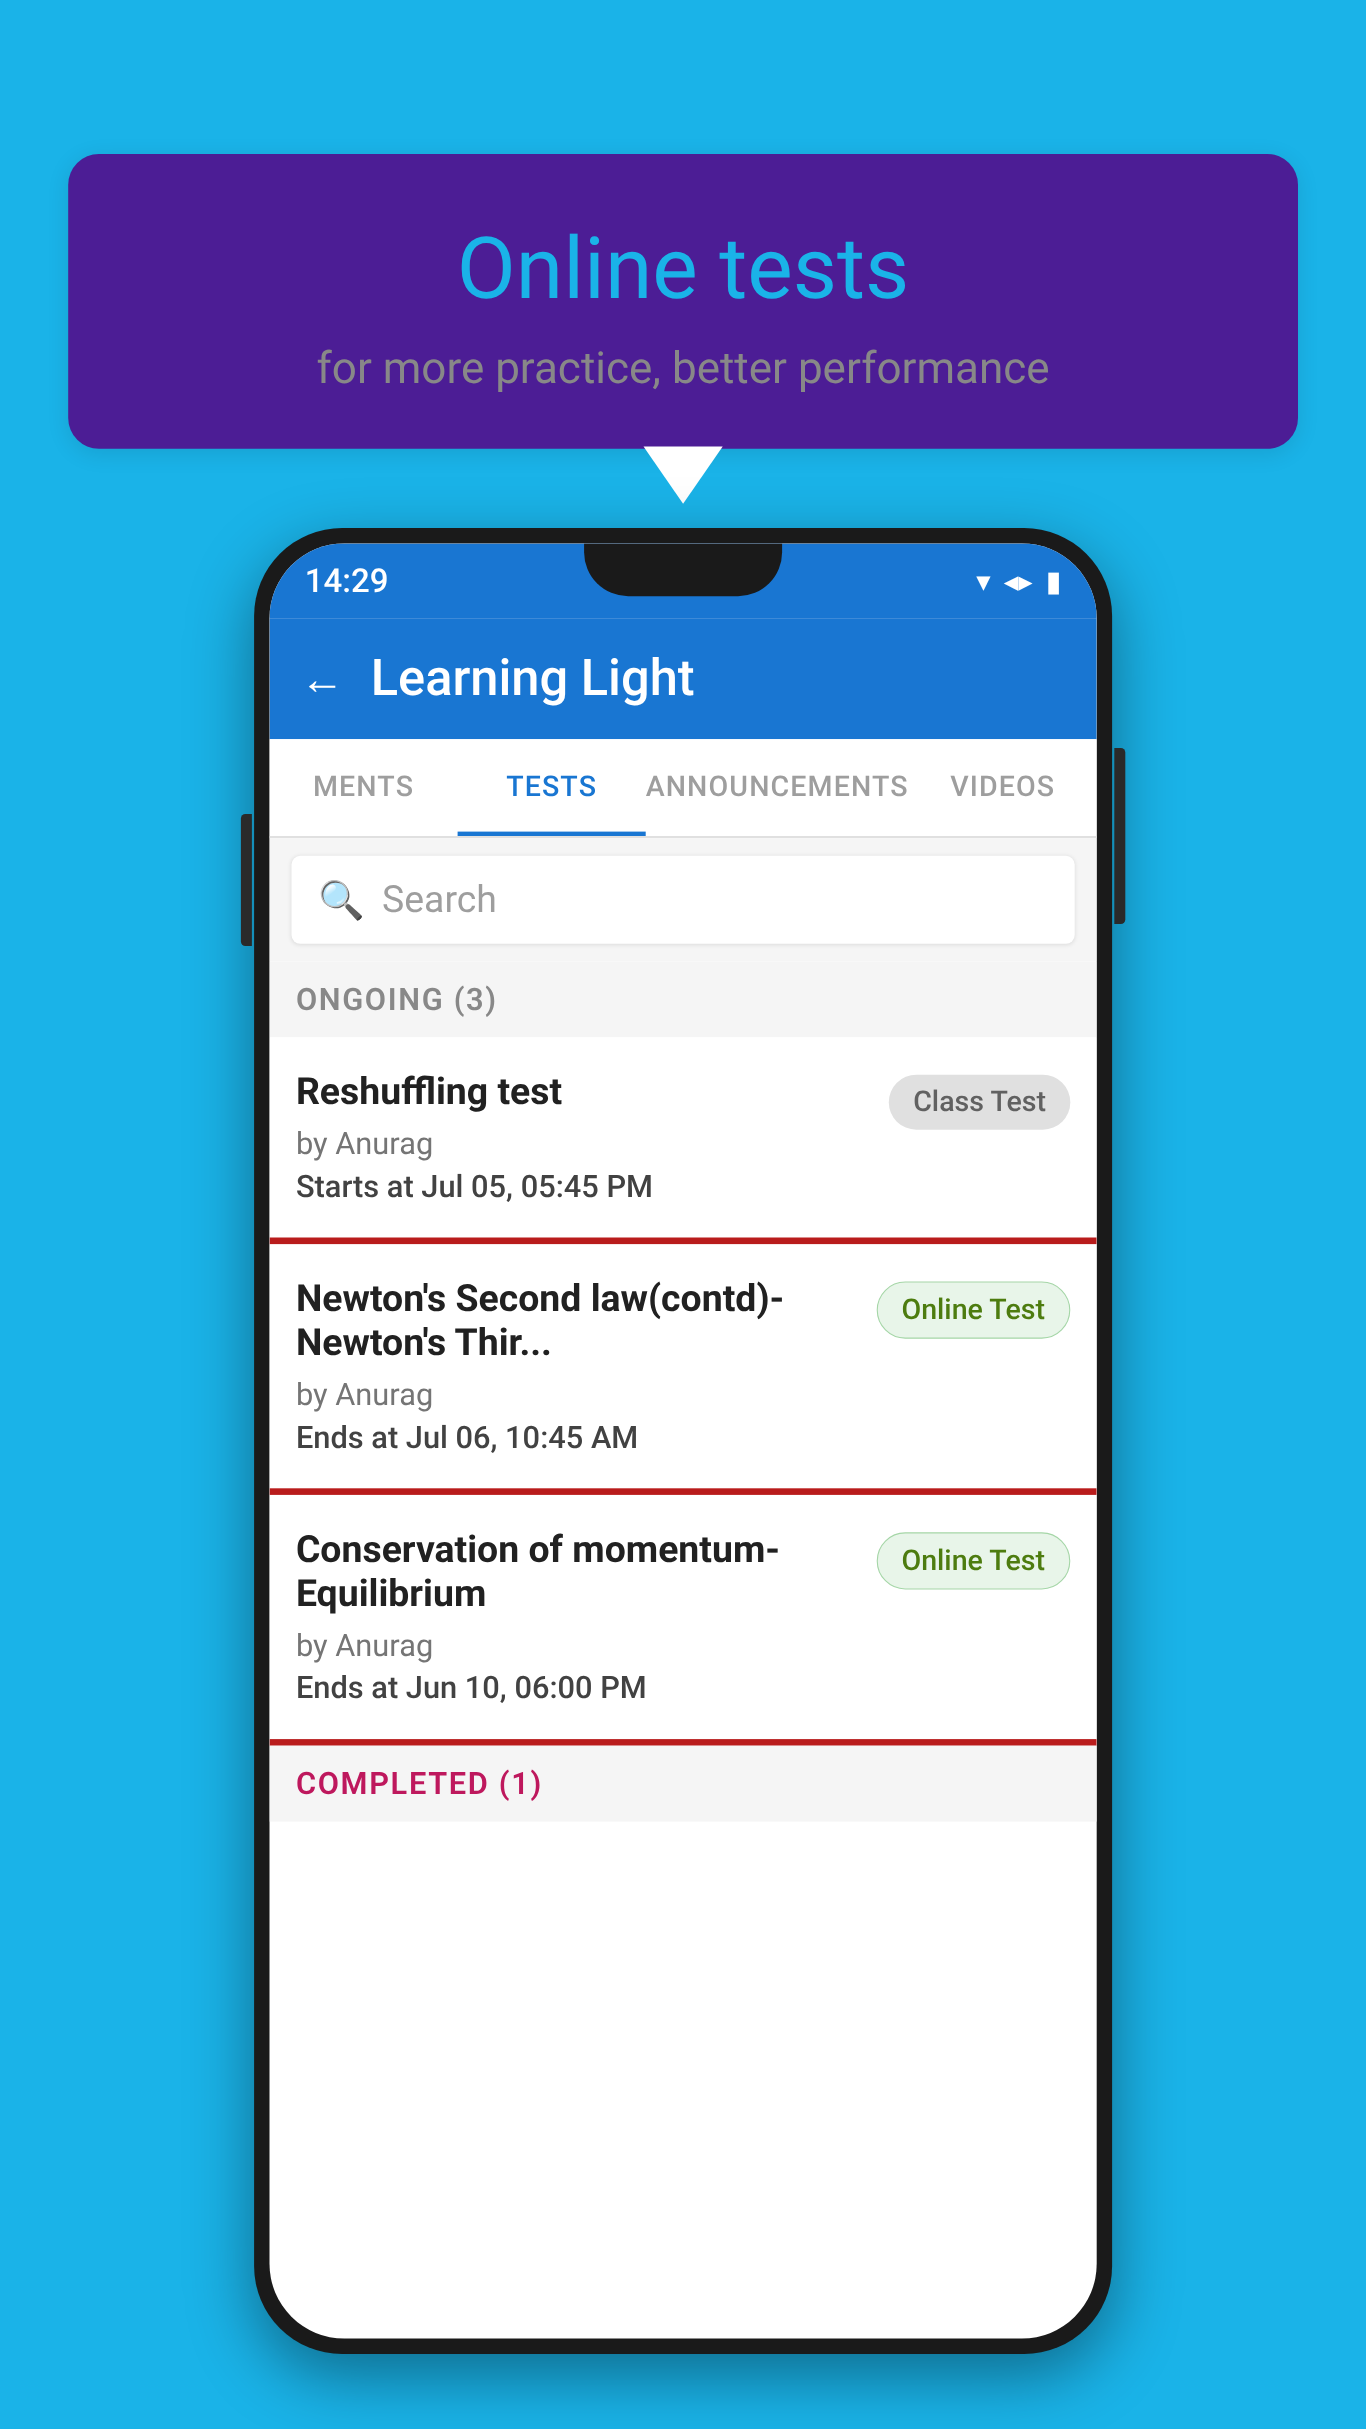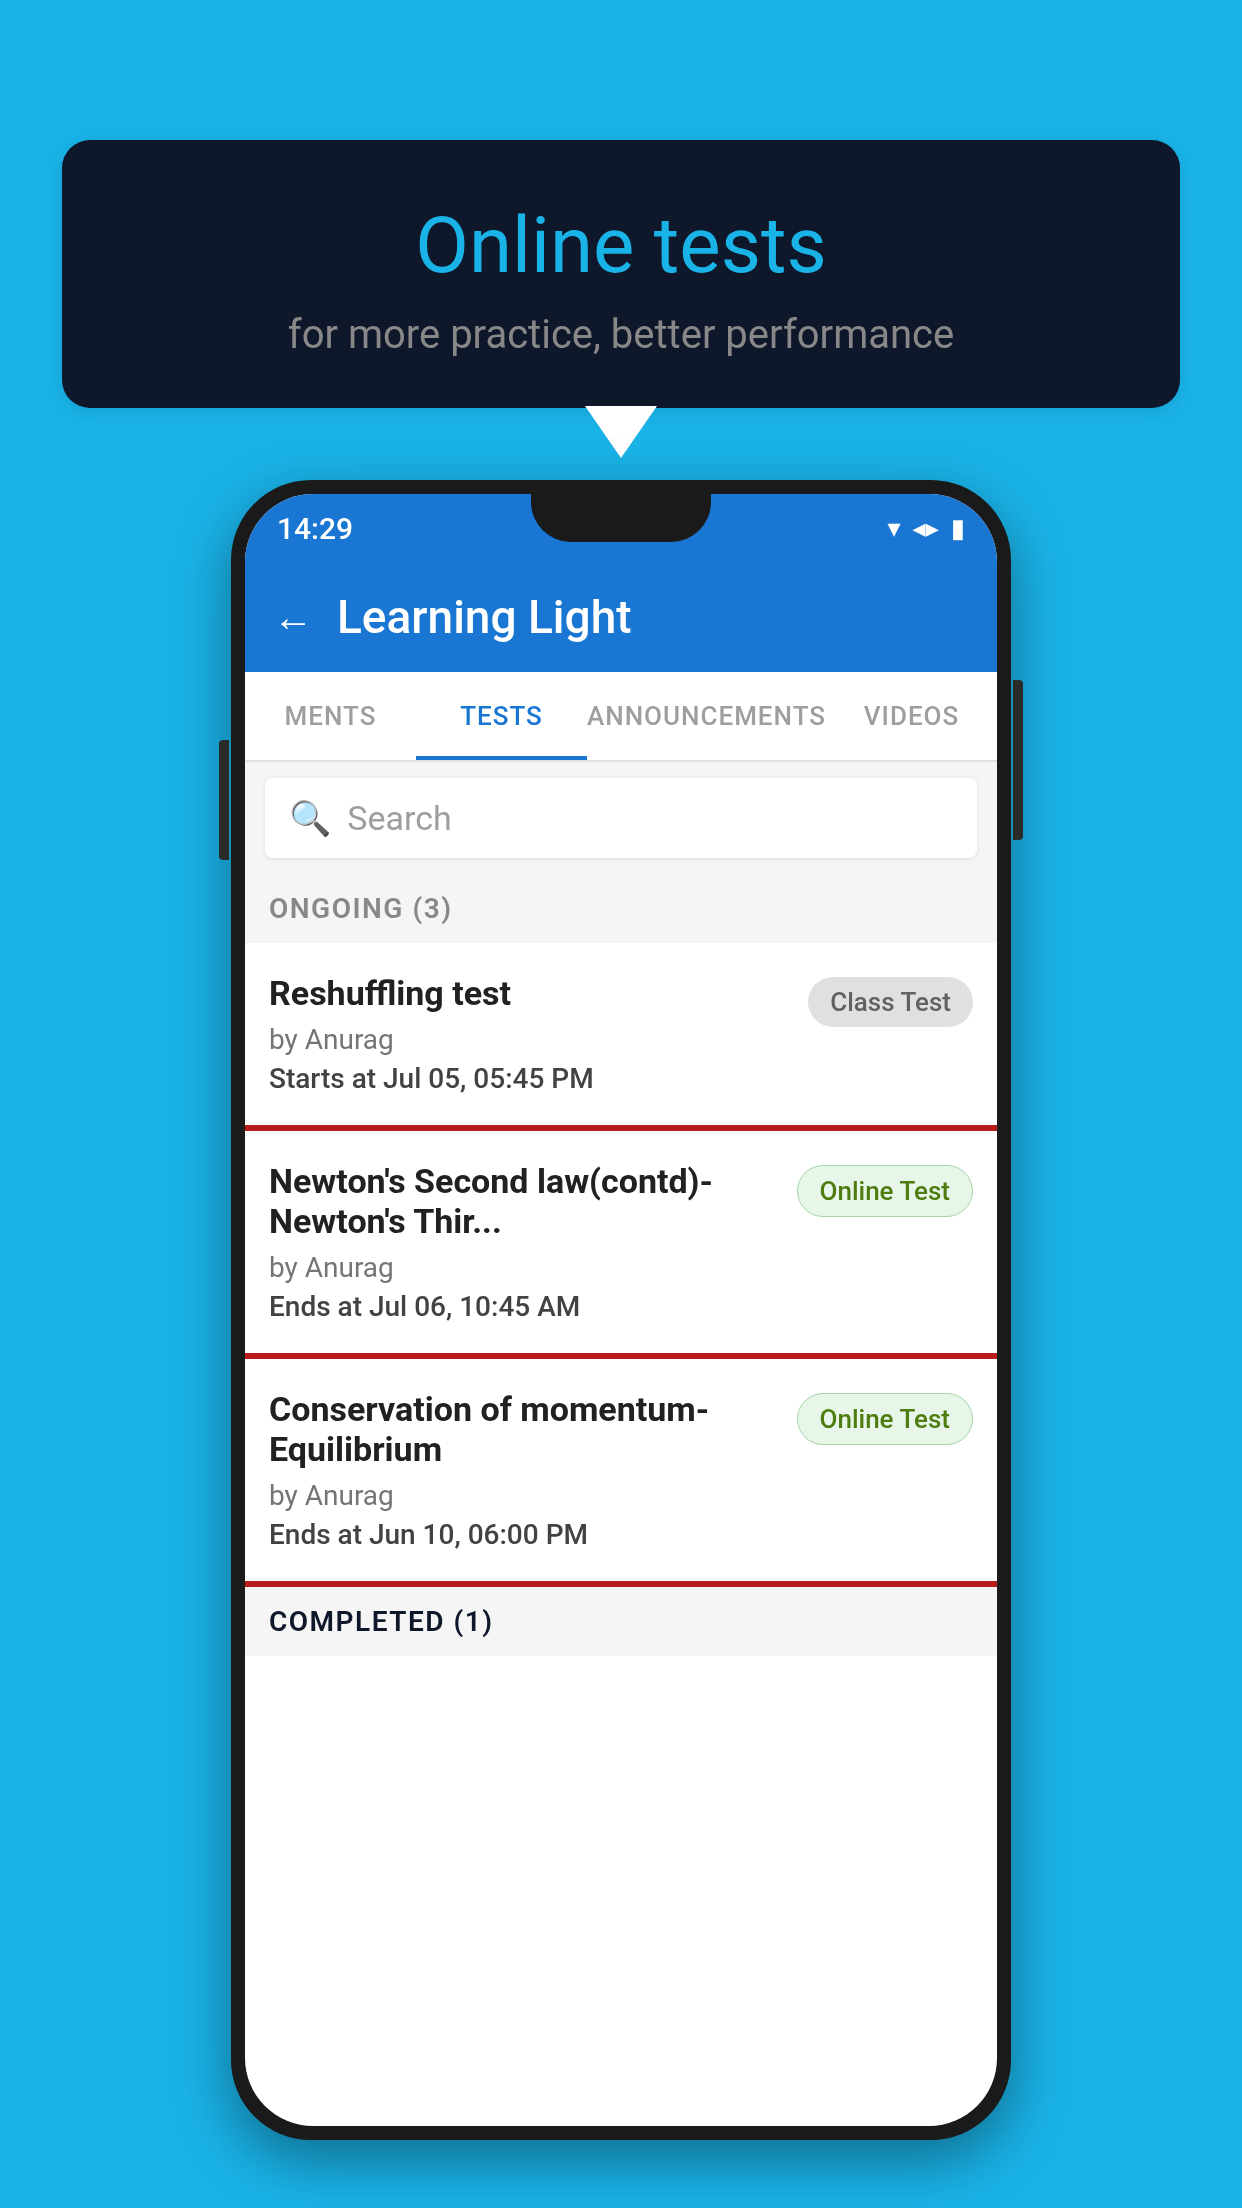--- a/index.html
+++ b/index.html
@@ -16,21 +16,21 @@
 
     
     .speech-bubble-container {
       position: absolute;
       top: 140px;
       left: 62px;
       right: 62px;
     }
 
     .speech-bubble {
-      background: #0f172a;
+      background: #4c1d95;
       border-radius: 28px;
       padding: 60px 50px 50px;
       text-align: center;
       box-shadow: 0 4px 20px rgba(0,0,0,0.1);
       position: relative;
     }
 
     .speech-bubble::after {
       content: '';
       position: absolute;
@@ -305,21 +305,21 @@
     .badge-online {
       background: #e8f5e9;
       color: #4d7c0f;
       border: 1px solid #a5d6a7;
     }
 
     
     .completed-header {
       background: #f5f5f5;
       padding: 18px 24px;
-      color: #0f172a;
+      color: #be185d;
       font-size: 28px;
       font-weight: 600;
       letter-spacing: 1.5px;
     }
   </style>
 </head>
 <body>
 
 <div class="speech-bubble-container">
   <div class="speech-bubble">

